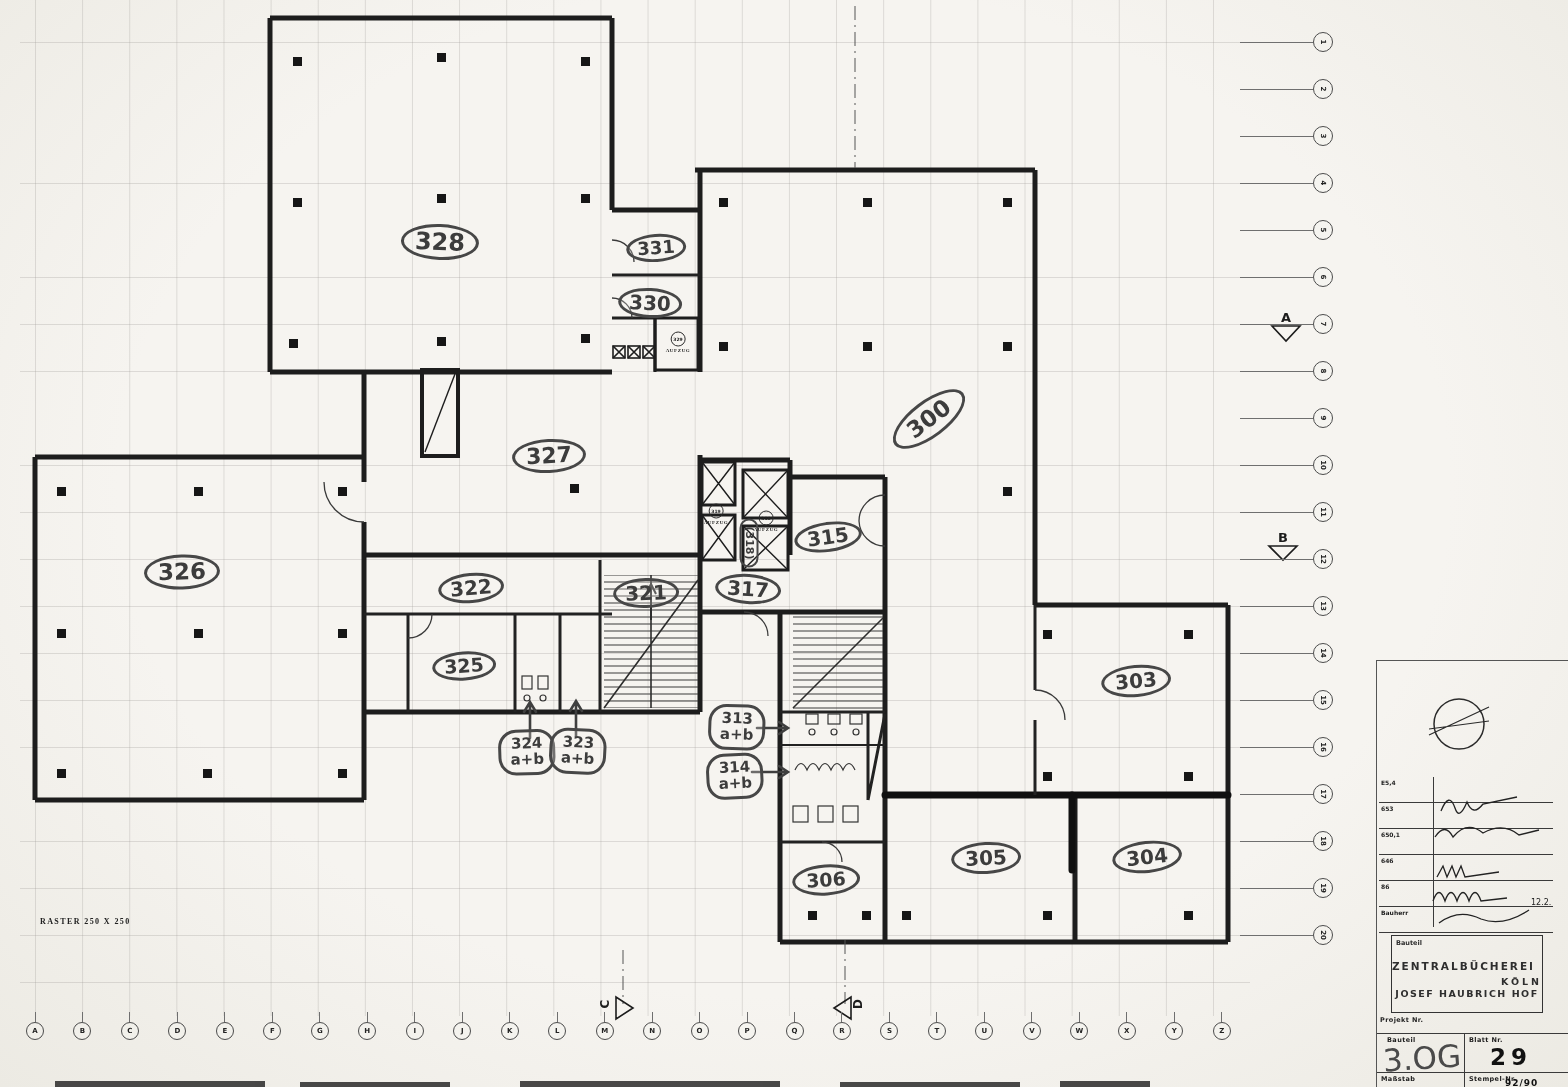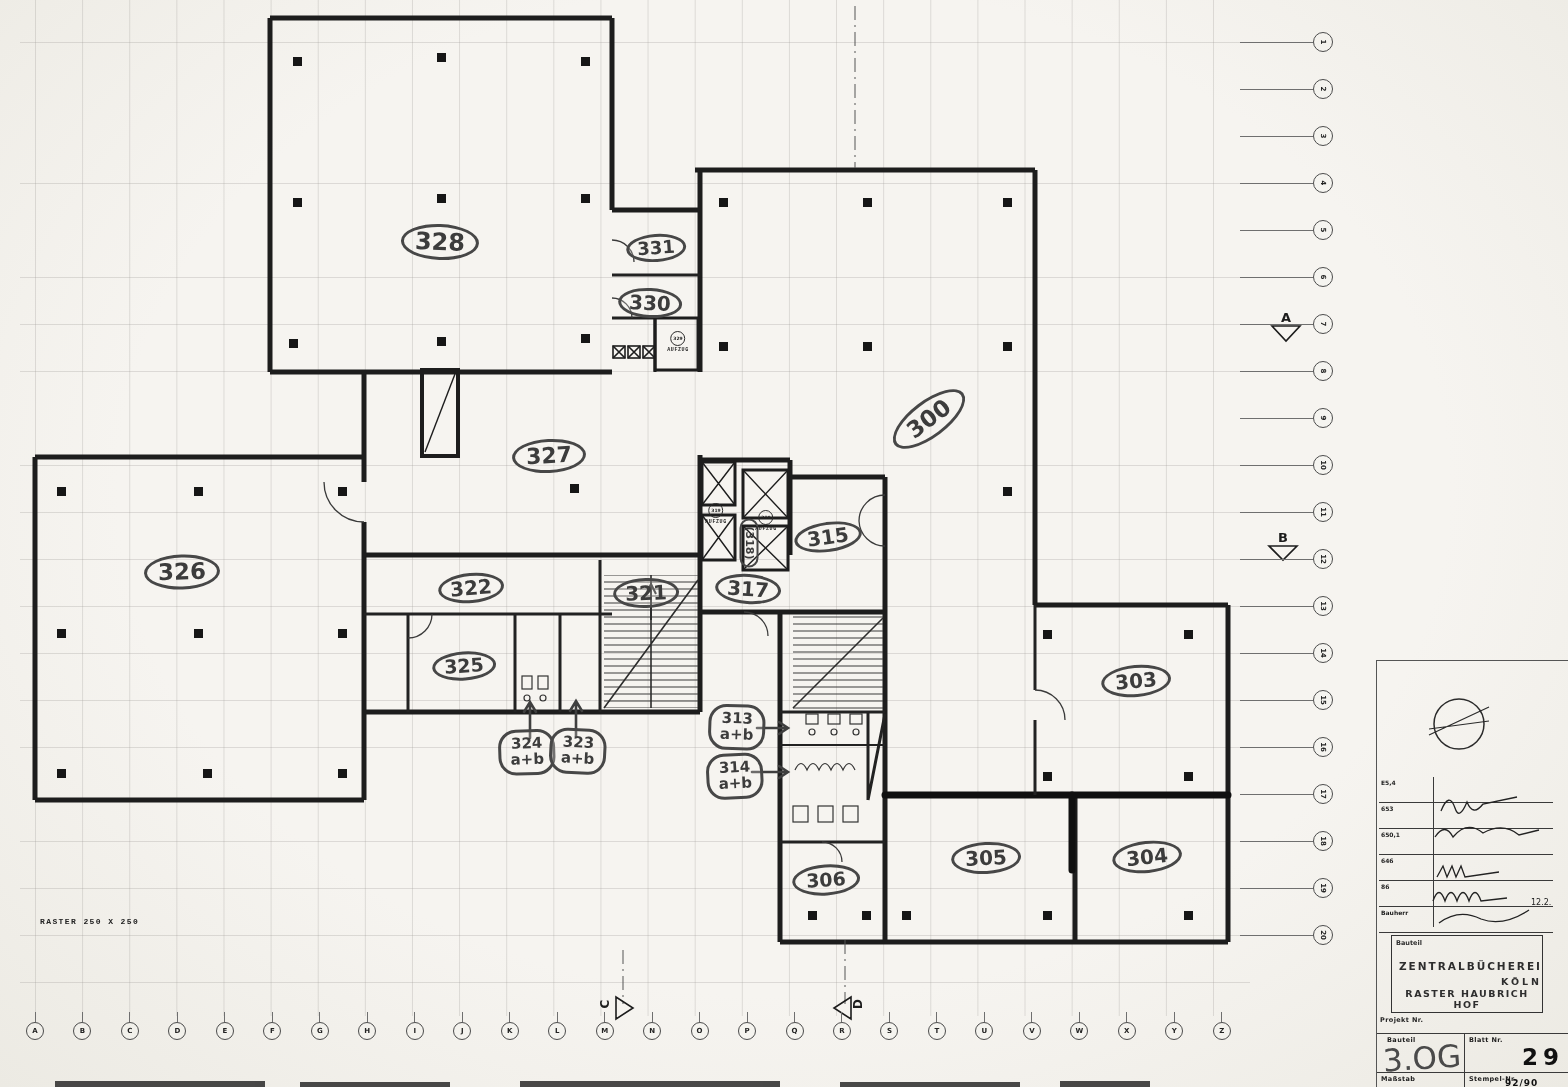--- a/index.html
+++ b/index.html
@@ -27,21 +27,21 @@
     border:3.5px solid #474747;border-radius:18px;
     font-weight:bold;color:#3c3c3c;line-height:1.05;
     padding:4px 9px;transform:translate(-50%,-50%);
     font-size:15px;background:rgba(246,244,240,0.25);
   }
   .rl-vert{
     position:absolute;border:2px solid #474747;border-radius:12px;
     font-weight:bold;color:#3c3c3c;font-size:11px;
     writing-mode:vertical-rl;padding:6px 1px;transform:translate(-50%,-50%);
   }
-  .tech{font-family:Liberation Mono, monospace;font-weight:bold;color:#222;}
+  .tech{font-family:Liberation Serif, serif;font-weight:bold;color:#222;}
 
   .lift{position:absolute;transform:translate(-50%,-50%);display:flex;flex-direction:column;align-items:center;}
   .lift .lc{width:13px;height:13px;border:1px solid #2b2b2b;border-radius:50%;
     display:flex;align-items:center;justify-content:center;font-size:4.5px;font-weight:bold;color:#222;}
   .lift .lt{font-size:5px;letter-spacing:.6px;margin-top:1px;}
 
   
   #grid-letters{position:absolute;left:26px;top:1012px;width:1205px;
     display:flex;justify-content:space-between;}
   .gl{display:flex;flex-direction:column;align-items:center;width:18px;}
@@ -62,21 +62,21 @@
   
   #titleblock{position:absolute;left:1376px;top:660px;width:192px;height:427px;
     border-left:1.5px solid #555;border-top:1.5px solid #555;}
   .tb-lbl{position:absolute;font-size:6.5px;color:#1d1d1d;font-weight:bold;letter-spacing:.4px;}
   #sigtable{position:absolute;left:2px;top:116px;width:174px;}
   .sig-row{height:25px;border-bottom:1px solid #3a3a3a;position:relative;}
   .sig-row span{position:absolute;left:2px;top:2px;font-size:6px;font-weight:bold;color:#1d1d1d;}
   #sig-divider{position:absolute;left:56px;top:116px;width:1px;height:150px;background:#3a3a3a;}
   #projbox{position:absolute;left:14px;top:274px;width:150px;height:76px;border:1.5px solid #333;}
   #projbox .pl{position:absolute;left:4px;top:3px;font-size:6.5px;font-weight:bold;}
-  #projbox .n1{position:absolute;left:0;right:0;top:24px;text-align:right;font-size:10.5px;font-weight:bold;letter-spacing:2px;}
+  #projbox .n1{position:absolute;left:0;right:0;top:24px;text-align:left;font-size:10.5px;font-weight:bold;letter-spacing:2px;}
   #projbox .n2{position:absolute;left:0;right:0;top:40px;text-align:right;font-size:9.5px;font-weight:bold;letter-spacing:3px;}
   #projbox .n3{position:absolute;left:0;right:0;top:52px;text-align:center;font-size:9.5px;font-weight:bold;letter-spacing:1.5px;}
   #bottombox{position:absolute;left:0;top:372px;width:192px;height:55px;border-top:1.5px solid #3a3a3a;}
   #bb-div{position:absolute;left:87px;top:0;width:1px;height:55px;background:#3a3a3a;}
   #bb-row2{position:absolute;left:0;top:38px;width:192px;border-top:1px solid #3a3a3a;height:17px;}
   .hand{font-size:31px;color:#4a4a4a;transform:rotate(-4deg);font-weight:normal;}
   #blatt-val{font-size:23px;font-weight:bold;letter-spacing:5px;color:#111;}
   #stempel-val{font-size:9px;font-weight:bold;letter-spacing:1px;color:#111;}
 
   .sec-label{font-weight:bold;fill:#1c1c1c;}
@@ -626,30 +626,30 @@
         <path d="M6,122 q6,-17 12,0 q6,-17 12,0 q6,-17 12,0 q6,-17 12,0 l26,-3"></path>
         <path d="M12,144 q20,-15 42,-4 q22,8 48,-9"></path>
       </g>
       <text x="104" y="126" font-size="8" fill="#222">12.2.</text>
     </svg>
 
     <div id="projbox">
       <div class="pl">Bauteil</div>
       <div class="n1">ZENTRALBÜCHEREI</div>
       <div class="n2">KÖLN</div>
-      <div class="n3">RASTER HAUBRICH HOF</div>
+      <div class="n3">JOSEF HAUBRICH HOF</div>
     </div>
     <div class="tb-lbl" style="left:3px;top:355px;">Projekt Nr.</div>
 
     <div id="bottombox">
       <div id="bb-div"></div>
       <div class="tb-lbl" style="left:10px;top:2px;">Bauteil</div>
       <div class="abs hand" style="left:6px;top:6px;">3.OG</div>
       <div class="tb-lbl" style="left:92px;top:2px;">Blatt Nr.</div>
-      <div class="abs" id="blatt-val" style="left:113px;top:10px;margin-left:32px;">29</div>
+      <div class="abs" id="blatt-val" style="left:113px;top:10px;">29</div>
       <div id="bb-row2">
         <div class="tb-lbl" style="left:4px;top:2px;">Maßstab</div>
         <div class="tb-lbl" style="left:92px;top:2px;">Stempel-Nr.</div>
         <div class="abs" id="stempel-val" style="left:128px;top:5px;">92/90</div>
       </div>
     </div>
   </div>
 
 </div>
 

